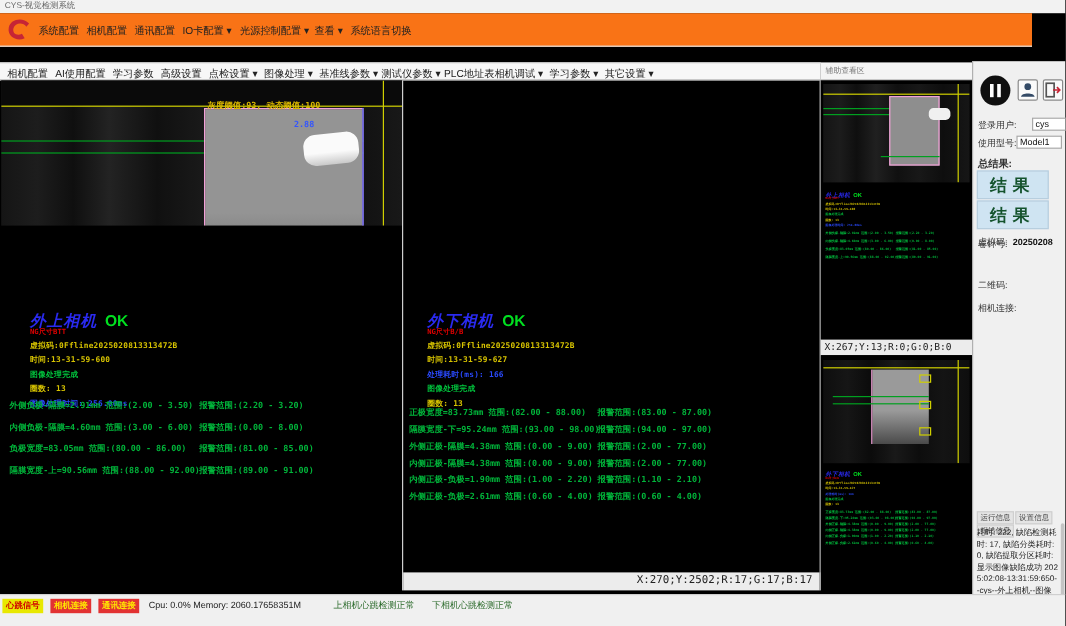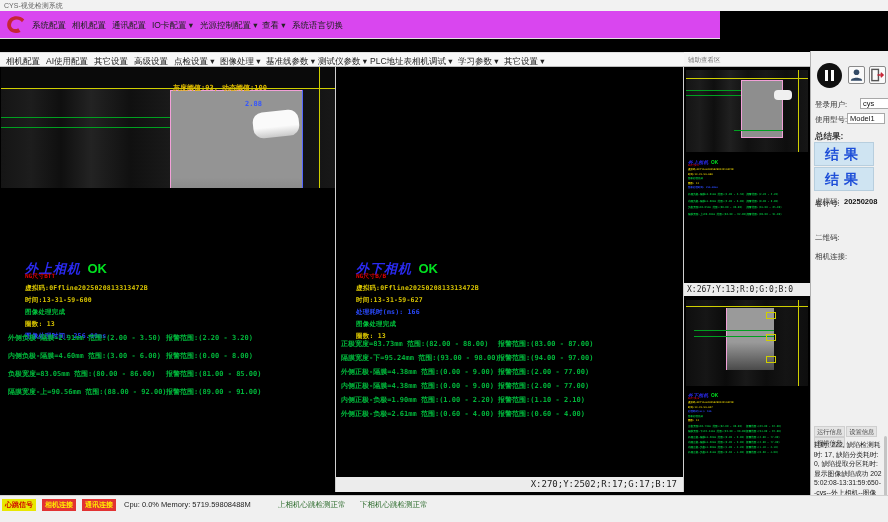--- a/index.html
+++ b/index.html
@@ -3,21 +3,21 @@
 <meta charset="utf-8">
 <style>
   html,body{margin:0;padding:0;background:#444;}
   #app{position:relative;width:888px;height:522px;background:#000;overflow:hidden;
        font-family:"Liberation Sans",sans-serif;-webkit-font-smoothing:antialiased;}
   .abs{position:absolute;}
 
   
   .titlebar{position:absolute;left:0;top:0;width:888px;height:11px;background:#f2f2f2;
             font-size:7px;line-height:11px;color:#666;padding-left:4px;box-sizing:border-box;}
-  .menubar{position:absolute;left:0;top:11px;width:720px;height:28px;background:#d946ef;
+  .menubar{position:absolute;left:0;top:11px;width:860px;height:28px;background:#f97316;
            border-bottom:1px solid #e3e3e3;box-sizing:border-box;}
   .logo{position:absolute;left:5px;top:3px;width:22px;height:22px;}
   .mi{position:absolute;top:9px;font-size:8.5px;color:#222;white-space:nowrap;cursor:default;}
   .tabstrip{position:absolute;left:0;top:39px;width:888px;height:13px;background:#f0f0f0;}
   .tab{position:absolute;left:2px;top:0;height:12px;line-height:12px;padding:0 7px;background:#fff;
        border:1px solid #9a9a9a;border-bottom:none;font-size:8px;color:#222;}
   .toolbar{position:absolute;left:0;top:52px;width:684px;height:15px;background:#f7f7f7;
            border-top:1px solid #e0e0e0;border-bottom:1px solid #bdbdbd;box-sizing:border-box;}
   .ti{position:absolute;top:3px;font-size:8.5px;color:#222;white-space:nowrap;cursor:default;}
   .aux-strip{position:absolute;left:684px;top:52px;width:126px;height:15px;background:#f4f4f4;
@@ -56,21 +56,21 @@
   .thumb{position:absolute;background:#000;overflow:hidden;}
   .mini{position:absolute;transform:scale(0.37);transform-origin:0 0;width:345px;}
 
   
   .sidebar{position:absolute;left:810px;top:51px;width:78px;height:444px;background:#f0f0f0;
            border-left:1px solid #b0b0b0;box-sizing:border-box;font-size:8px;color:#222;}
   .sb-label{position:absolute;font-size:7.5px;color:#333;white-space:nowrap;}
   .sb-box{position:absolute;background:#fff;border:1px solid #a8a8a8;font-size:7.5px;
           line-height:10px;padding-left:2px;box-sizing:border-box;color:#111;}
   .result-box{position:absolute;left:3px;width:58px;height:22px;background:#cfe4f2;
-              border:1px solid #b7cede;color:#1d4ed8;font:bold 14px/22px "Liberation Sans",sans-serif;
+              border:1px solid #b7cede;color:#14532d;font:bold 14px/22px "Liberation Sans",sans-serif;
               text-align:center;letter-spacing:5px;}
   .pausebtn{position:absolute;left:6px;top:12px;width:25px;height:25px;border-radius:50%;
             background:#101010;cursor:pointer;}
   .pausebtn i{position:absolute;top:7px;width:3px;height:11px;background:#fff;}
   .smallbtn{position:absolute;top:15px;width:17px;height:18px;background:#fafafa;
             border:1px solid #8a8a8a;border-radius:2px;cursor:pointer;box-sizing:border-box;}
   .logtab{display:inline-block;font-size:6.3px;color:#444;background:#e4e4e4;
           border:1px solid #cfcfcf;padding:0 2px;margin-right:1px;line-height:9px;cursor:pointer;}
   .logtext{position:absolute;left:3px;top:389px;width:68px;font-size:6.8px;line-height:1.4;
            color:#222;word-break:break-all;}
@@ -108,21 +108,21 @@
     <span class="mi" style="left:152px">IO卡配置 ▾</span>
     <span class="mi" style="left:200px">光源控制配置 ▾</span>
     <span class="mi" style="left:262px">查看 ▾</span>
     <span class="mi" style="left:292px">系统语言切换</span>
   </div>
 
 
   <div class="toolbar">
     <span class="ti" style="left:6px">相机配置</span>
     <span class="ti" style="left:46px">AI使用配置</span>
-    <span class="ti" style="left:94px">其它设置</span>
+    <span class="ti" style="left:94px">学习参数</span>
     <span class="ti" style="left:134px">高级设置</span>
     <span class="ti" style="left:174px">点检设置 ▾</span>
     <span class="ti" style="left:220px">图像处理 ▾</span>
     <span class="ti" style="left:266px">基准线参数 ▾</span>
     <span class="ti" style="left:318px">测试仪参数 ▾</span>
     <span class="ti" style="left:370px">PLC地址表</span>
     <span class="ti" style="left:412px">相机调试 ▾</span>
     <span class="ti" style="left:458px">学习参数 ▾</span>
     <span class="ti" style="left:504px">其它设置 ▾</span>
   </div>
@@ -368,18 +368,18 @@
       <span class="logtab">运行信息</span><span class="logtab">设置信息</span><span class="logtab">报错信息</span>
     </div>
     <div class="logtext">耗时: 222, 缺陷检测耗时: 17, 缺陷分类耗时: 0, 缺陷提取分区耗时: 显示图像缺陷成功 2025:02:08-13:31:59:650--cys--外上相机--图像处理耗时: 256.00ms</div>
     <div class="sb-scroll"></div>
   </div>
 
   <div class="statusbar">
     <span class="badge yellow" style="left:2px">心跳信号</span>
     <span class="badge red" style="left:42px">相机连接</span>
     <span class="badge red" style="left:82px">通讯连接</span>
-    <span class="sb-text" style="left:124px">Cpu: 0.0% Memory: 5719.59808488M</span>
+    <span class="sb-text" style="left:124px">Cpu: 0.0% Memory: 2060.17658351M</span>
     <span class="sb-text sb-ok" style="left:278px">上相机心跳检测正常</span>
     <span class="sb-text sb-ok" style="left:360px">下相机心跳检测正常</span>
   </div>
 
 </div>
 
 </body></html>

